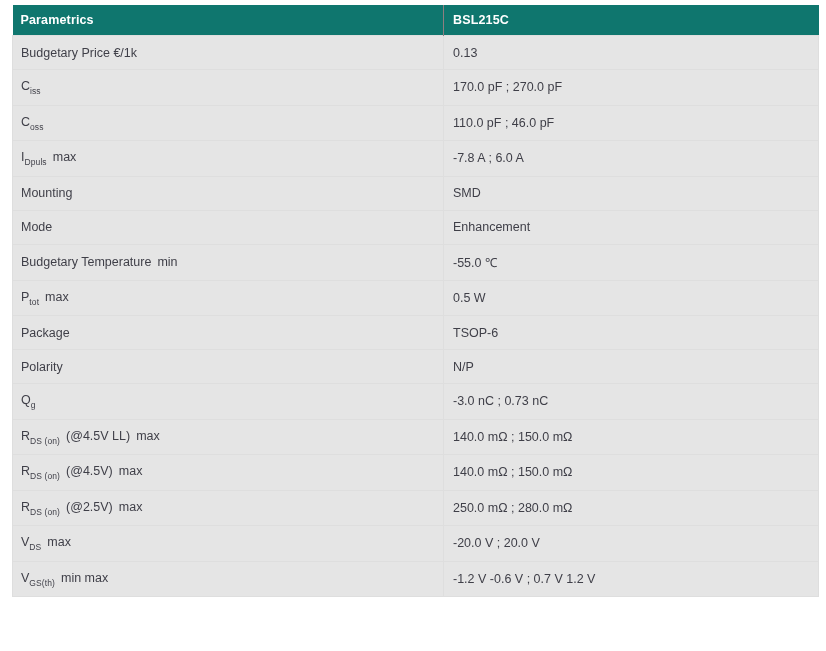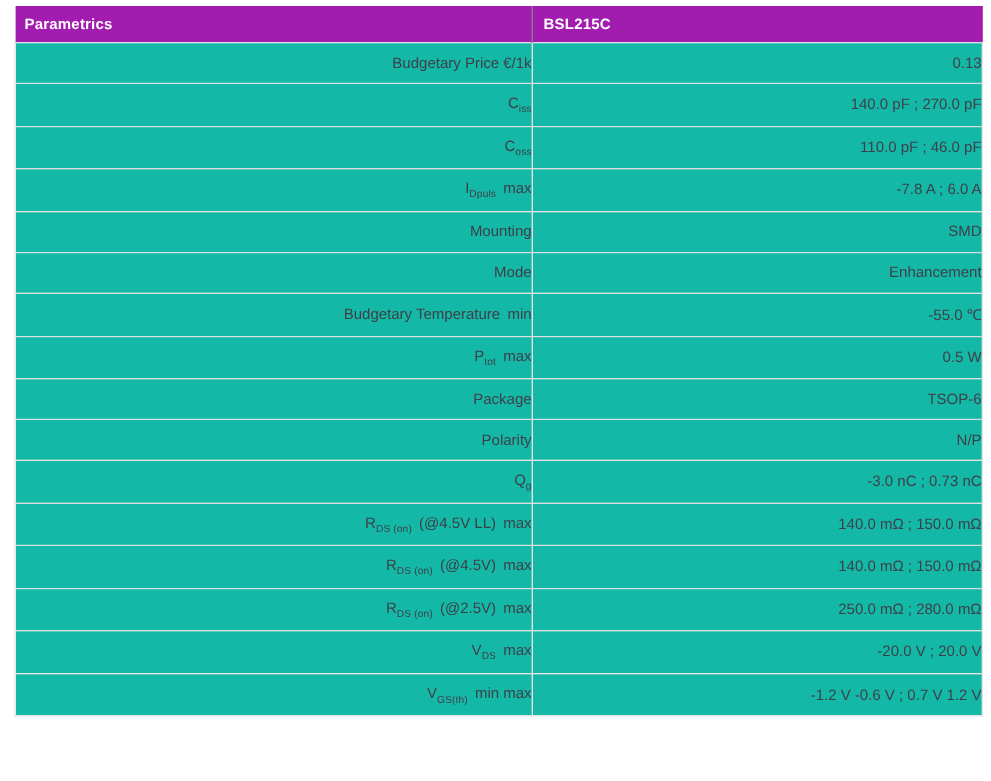--- a/index.html
+++ b/index.html
@@ -31,47 +31,46 @@
     width: 806px;
     border-collapse: collapse;
     table-layout: fixed;
     font-size: 12.5px;
   }
 
   .param-table col.c-param { width: 431px; }
   .param-table col.c-value { width: 375px; }
 
   .param-table thead th {
-    background: #a21caf;
+    background: #0f766e;
     color: #ffffff;
     font-weight: bold;
     font-size: 12.5px;
     text-align: left;
     padding: 7px 0 8px 8px;
     border: none;
     letter-spacing: 0.15px;
     height: 15px;
     vertical-align: middle;
   }
   .param-table thead th.th-value {
     padding-left: 9px;
     border-left: 1px solid #8e7e80;
   }
 
   .param-table tbody td {
     border: 1px solid #dedede;
     padding: 9px 0 9px 8px;
     height: 15px;
     vertical-align: middle;
-    background: #14b8a6;
+    background: #e5e5e5;
     font-size: 12.5px;
     color: #3f3f48;
     white-space: nowrap;
     overflow: hidden;
-    text-align: right;
   }
   .param-table tbody td.td-value {
     padding-left: 9px;
   }
   .param-table tbody tr td:first-child {
     border-left: 1px solid #dedede;
   }
   .param-table tbody tr td:last-child {
     border-right: 1px solid #dedede;
   }
@@ -102,21 +101,21 @@
         <th class="th-value">BSL215C</th>
       </tr>
     </thead>
     <tbody id="table-body">
         <tr>
           <td class="td-param"><span>Budgetary Price €/1k</span></td>
           <td class="td-value">0.13</td>
         </tr>
         <tr>
           <td class="td-param"><span>C</span><span class="sub">iss</span></td>
-          <td class="td-value">140.0 pF ; 270.0 pF</td>
+          <td class="td-value">170.0 pF ; 270.0 pF</td>
         </tr>
         <tr>
           <td class="td-param"><span>C</span><span class="sub">oss</span></td>
           <td class="td-value">110.0 pF ; 46.0 pF</td>
         </tr>
         <tr>
           <td class="td-param"><span>I</span><span class="sub">Dpuls</span><span class="qual nowrap">max</span></td>
           <td class="td-value">-7.8 A ; 6.0 A</td>
         </tr>
         <tr>

